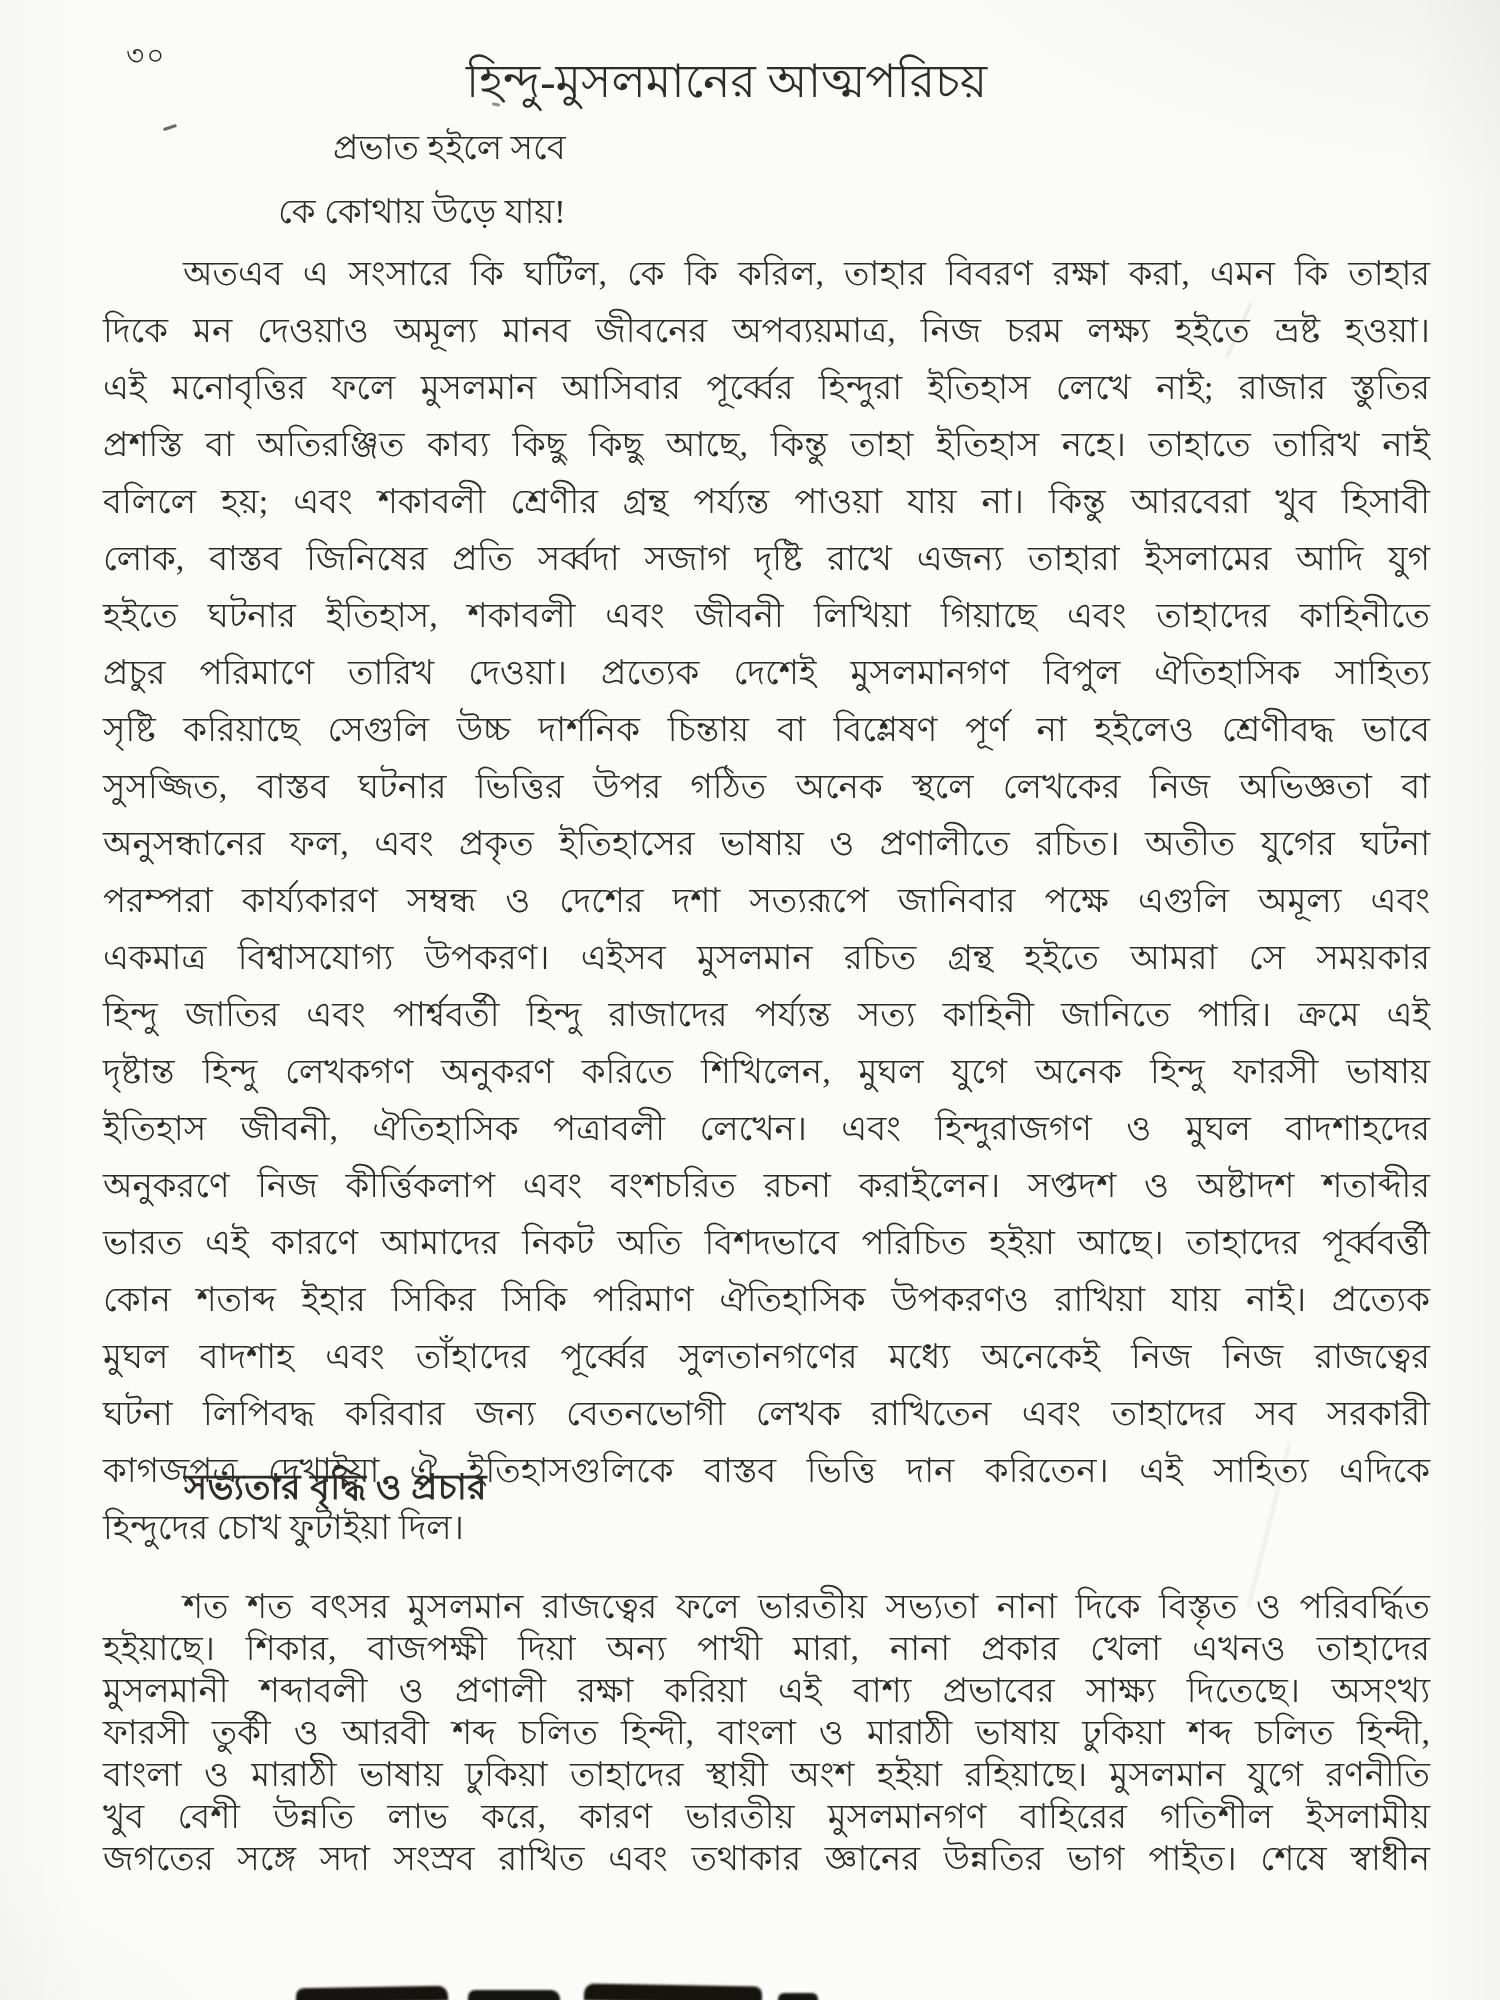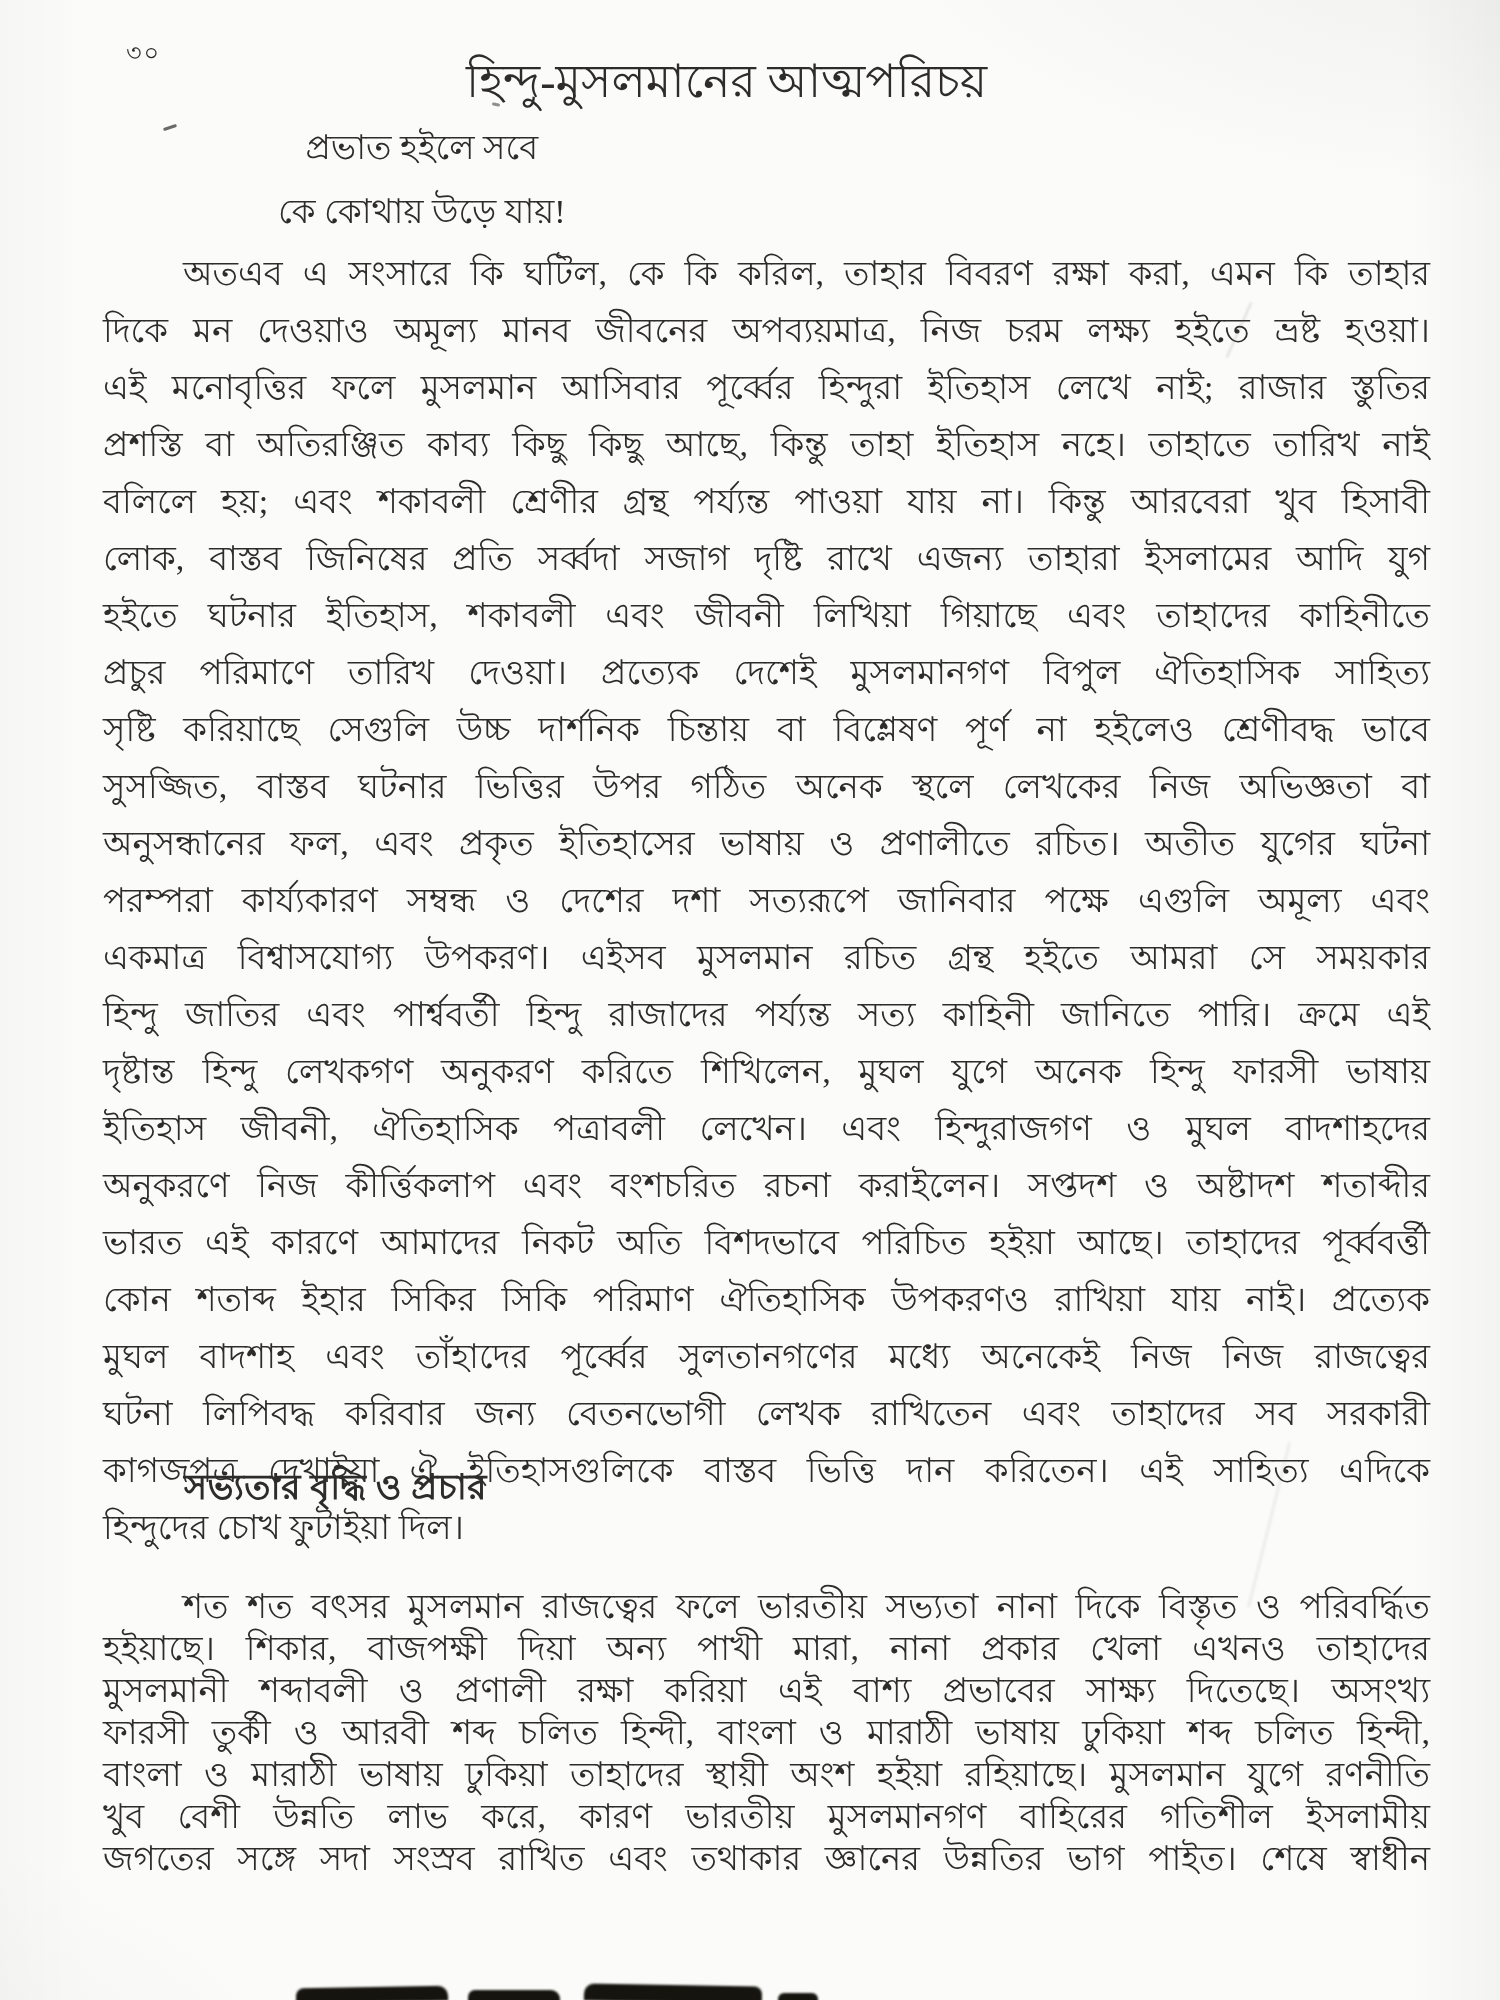--- a/index.html
+++ b/index.html
@@ -21,38 +21,38 @@
     pointer-events: none;
     background:
       radial-gradient(1200px 500px at 105% -5%, rgba(120,120,115,0.10), rgba(0,0,0,0) 60%),
       radial-gradient(900px 600px at -10% 108%, rgba(120,120,115,0.08), rgba(0,0,0,0) 55%),
       linear-gradient(90deg, rgba(0,0,0,0.02) 0%, rgba(0,0,0,0) 6%, rgba(0,0,0,0) 94%, rgba(0,0,0,0.03) 100%);
   }
   .page-number {
     position: absolute;
     left: 126px;
     top: 34px;
-    font-size: 24px;
+    font-size: 28px;
     letter-spacing: 2px;
   }
   .page-title {
     position: absolute;
     left: 466px;
     top: 46px;
     font-size: 46px;
     white-space: nowrap;
   }
   .verse {
     position: absolute;
     left: 278px;
     top: 116px;
     font-size: 34px;
     line-height: 64px;
     white-space: pre-line;
-    text-align: center;
+    text-align: right;
   }
   .para {
     position: absolute;
     left: 103px;
     width: 1327px;
     font-size: 34px;
     white-space: pre-line;
     text-align: justify;
     text-align-last: justify;
     font-family: Liberation Serif, serif;

